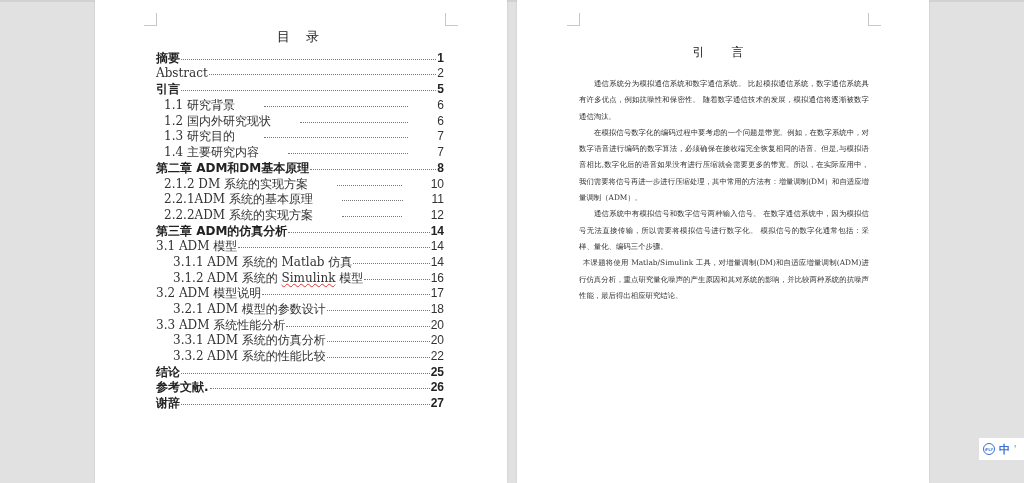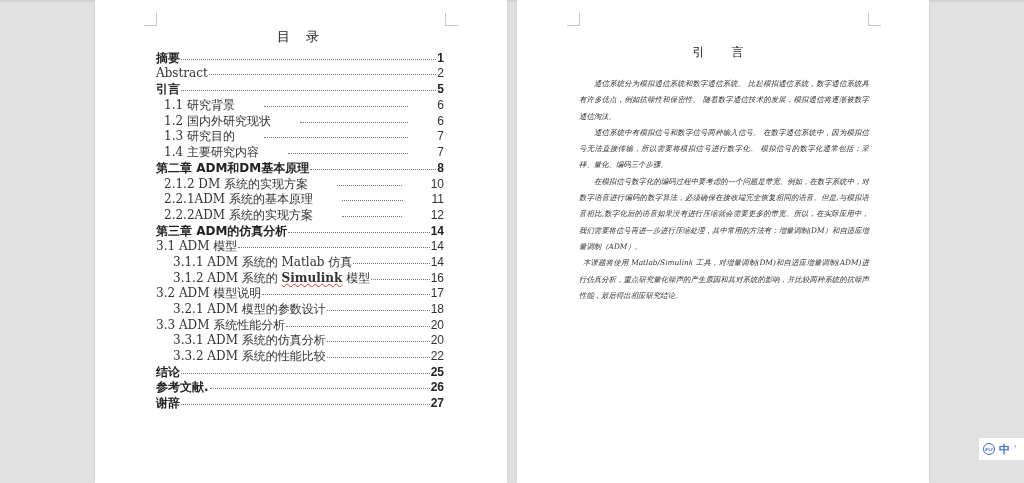--- a/index.html
+++ b/index.html
@@ -14,24 +14,24 @@
   .toc-title{position:absolute;left:0;width:412px;top:28px;text-align:center;font-family:"DejaVu Sans","Liberation Sans",sans-serif;font-size:13px;letter-spacing:6px;color:#222;}
   .toc{position:absolute;left:61px;top:50px;width:288px;}
   .toc-row{display:flex;align-items:baseline;height:15.7px;font-size:12px;color:#333;white-space:nowrap;}
   .toc-row.bold{font-weight:bold;font-family:"DejaVu Sans","Liberation Sans",sans-serif;color:#222;}
   .toc-row .lbl{flex:0 0 auto;}
   .toc-row .dots{flex:1 1 auto;border-bottom:1px dotted #777;margin:0 1px;transform:translateY(-2px);min-width:4px;}
   .toc-row .pg{flex:0 0 auto;font-family:"Liberation Sans",sans-serif;}
   .lvl1{padding-left:0;}
   .lvl2{padding-left:8px;gap:28px;}
   .lvl3{padding-left:17px;}
-  .u-red{text-decoration:underline wavy #d33;text-decoration-thickness:1px;font-weight:bold;}
+  .u-red{text-decoration:underline wavy #d33;text-decoration-thickness:1px;}
   .intro-title{position:absolute;left:0;width:412px;top:44px;text-align:center;font-family:Liberation Mono, monospace;font-size:12px;letter-spacing:10px;color:#222;}
   .intro-body{position:absolute;left:62px;top:76px;width:290px;font-size:7.4px;line-height:16.3px;color:#333;}
-  .intro-body p{margin:0;text-indent:15px;text-align:justify;font-style:italic;}
+  .intro-body p{margin:0;text-indent:15px;text-align:justify;}
   .intro-body p.noindent{text-indent:4px;}
   .ime{position:absolute;left:979px;top:438px;width:45px;height:22px;background:#fff;display:flex;align-items:center;gap:4px;padding-left:4px;box-sizing:border-box;}
   .ime-logo{width:12px;height:12px;border:1.5px solid #3b6fd6;border-radius:50%;box-sizing:border-box;font-size:4px;color:#3b6fd6;display:flex;align-items:center;justify-content:center;font-family:"Liberation Sans",sans-serif;font-weight:bold;}
   .ime-lang{font-size:11px;color:#3b6fd6;font-family:"DejaVu Sans",sans-serif;font-weight:bold;}
   .ime-more{font-size:8px;color:#3b6fd6;font-family:"DejaVu Sans",sans-serif;}
 </style>
 </head>
 <body>
 
 <div class="topshadow"></div>
@@ -158,22 +158,22 @@
       </div>
     </div>
 </div>
 
 <div class="page" id="page2">
   <div class="corner c-tl" style="left:50px;top:13px;"></div>
   <div class="corner c-tr" style="left:351px;top:13px;"></div>
   <div class="intro-title">引 言</div>
   <div class="intro-body">
     <p>通信系统分为模拟通信系统和数字通信系统。 比起模拟通信系统，数字通信系统具有许多优点，例如抗噪性和保密性。 随着数字通信技术的发展，模拟通信将逐渐被数字通信淘汰。</p>
+    <p>在模拟信号数字化的编码过程中要考虑的一个问题是带宽。例如，在数字系统中，对数字语音进行编码的数字算法，必须确保在接收端完全恢复相同的语音。但是,与模拟语音相比,数字化后的语音如果没有进行压缩就会需要更多的带宽。所以，在实际应用中，我们需要将信号再进一步进行压缩处理，其中常用的方法有：增量调制(DM）和自适应增量调制（ADM）。</p>
     <p>通信系统中有模拟信号和数字信号两种输入信号。 在数字通信系统中，因为模拟信号无法直接传输，所以需要将模拟信号进行数字化。 模拟信号的数字化通常包括：采样、量化、编码三个步骤。</p>
-    <p>在模拟信号数字化的编码过程中要考虑的一个问题是带宽。例如，在数字系统中，对数字语音进行编码的数字算法，必须确保在接收端完全恢复相同的语音。但是,与模拟语音相比,数字化后的语音如果没有进行压缩就会需要更多的带宽。所以，在实际应用中，我们需要将信号再进一步进行压缩处理，其中常用的方法有：增量调制(DM）和自适应增量调制（ADM）。</p>
     <p class="noindent">本课题将使用 Matlab/Simulink 工具，对增量调制(DM)和自适应增量调制(ADM)进行仿真分析，重点研究量化噪声的产生原因和其对系统的影响，并比较两种系统的抗噪声性能，最后得出相应研究结论。</p>
   </div>
 </div>
 
 <div class="ime">
   <span class="ime-logo">iFLY</span>
   <span class="ime-lang">中</span>
   <span class="ime-more">'</span>
 </div>
 

